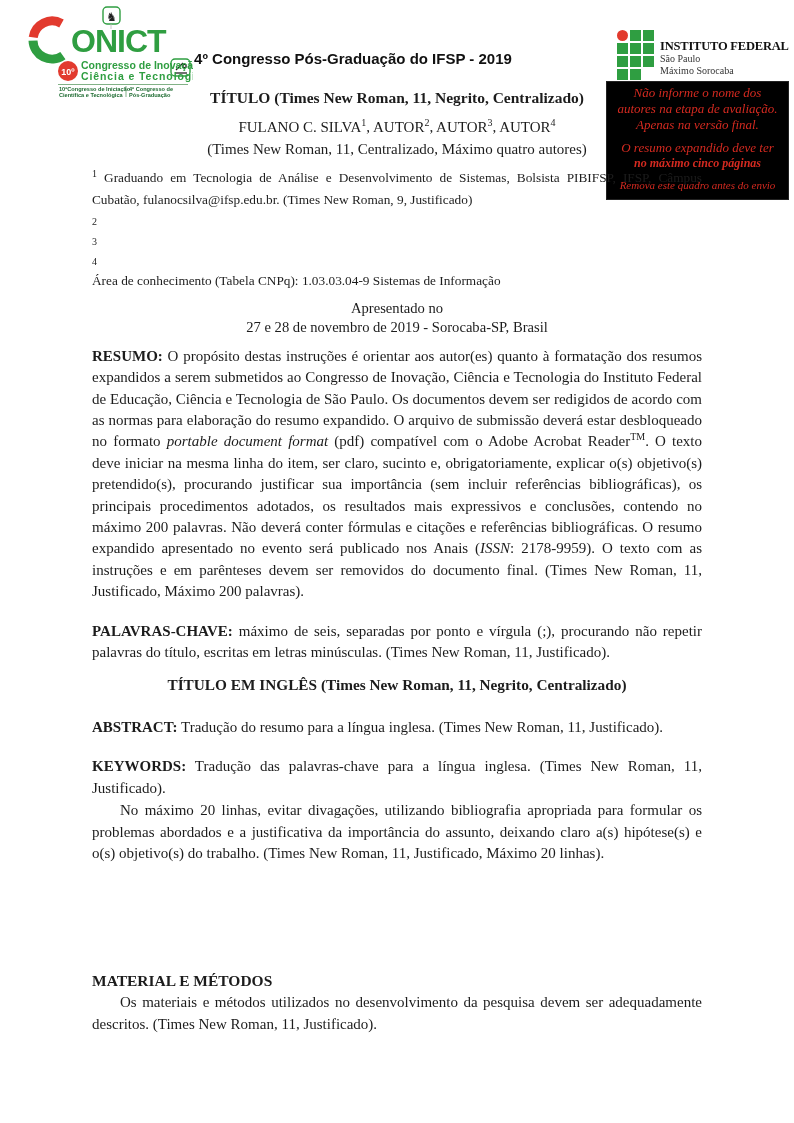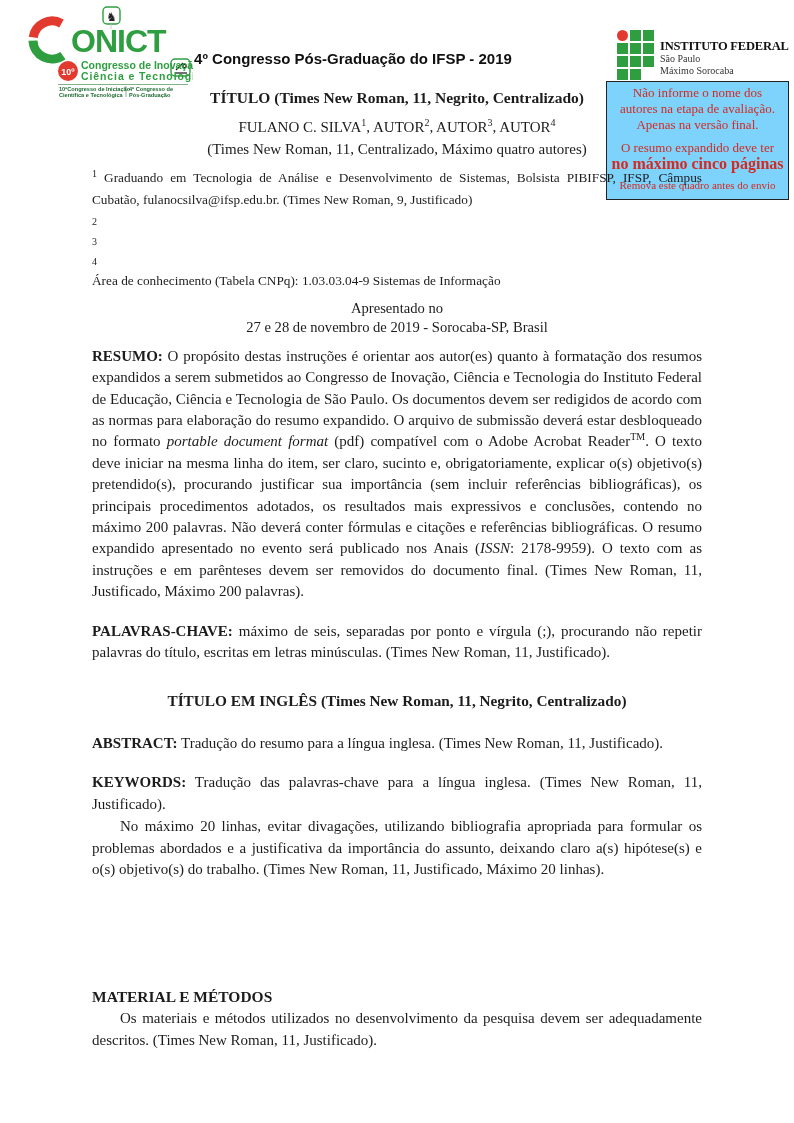--- a/index.html
+++ b/index.html
@@ -15,38 +15,38 @@
   .if-sq{background:#2f9e41;}
   .if-circle{background:#e23a2e;border-radius:50%;}
   .if-empty{background:transparent;}
   .ifsp-text{font-family:Liberation Serif, serif;line-height:1.15;padding-top:9px;}
   .ifsp-text .l1{font-weight:bold;font-size:12.5px;letter-spacing:-0.2px;color:#111;}
   .ifsp-text .l2,.ifsp-text .l3{font-size:10px;color:#333;}
 
   
   .notice-box{position:absolute;left:606px;top:81px;width:183px;box-sizing:border-box;
         border:1.3px solid #222;padding:3px 4px 5px;text-align:center;
-        color:#d42a20;font-size:13px;line-height:15.8px;background:#7dd3fc;}
+        color:#d42a20;font-size:13px;line-height:15.8px;background:#000000;font-style:italic;}
   .notice-box .sp1{height:8px;}
   .notice-box .sp2{height:5px;}
-  .notice-box .bold-line{font-weight:bold;font-size:16px;}
+  .notice-box .bold-line{font-weight:bold;font-size:12px;}
   .notice-box .small-line{font-size:11px;margin-top:1px;}
 
   
   .col{position:absolute;left:92px;top:88px;width:610px;font-size:15px;line-height:21.4px;}
   .doc-title{text-align:center;font-weight:bold;font-size:15.5px;line-height:20px;}
   .authors{margin-top:9px;text-align:center;line-height:21.5px;}
   sup{font-size:10px;line-height:0;}
   .fn1{margin-top:7px;font-size:13.3px;line-height:22px;text-align:justify;}
   .fn-num{margin-top:1px;font-size:10px;line-height:19px;}
   .area-line{font-size:13.3px;line-height:20px;}
   .presented{margin-top:8px;text-align:center;font-size:14.6px;line-height:19.4px;}
   .para{margin-top:18px;text-align:justify;}
   .para.first{margin-top:8px;}
-  .title-en{margin-top:26px;text-align:center;font-weight:bold;font-size:15.3px;}
+  .title-en{margin-top:10px;text-align:center;font-weight:bold;font-size:15.3px;}
   .para.mt-lg{margin-top:22px;}
   .sec-head{margin-top:21px;font-weight:bold;font-size:15.5px;line-height:21px;}
   .sec-head.push{margin-top:106px;}
   .sec-para{margin-top:1px;text-align:justify;text-indent:28px;}
   .it{font-style:italic;}
   b{font-weight:bold;}
 </style>
 </head>
 <body>
 

